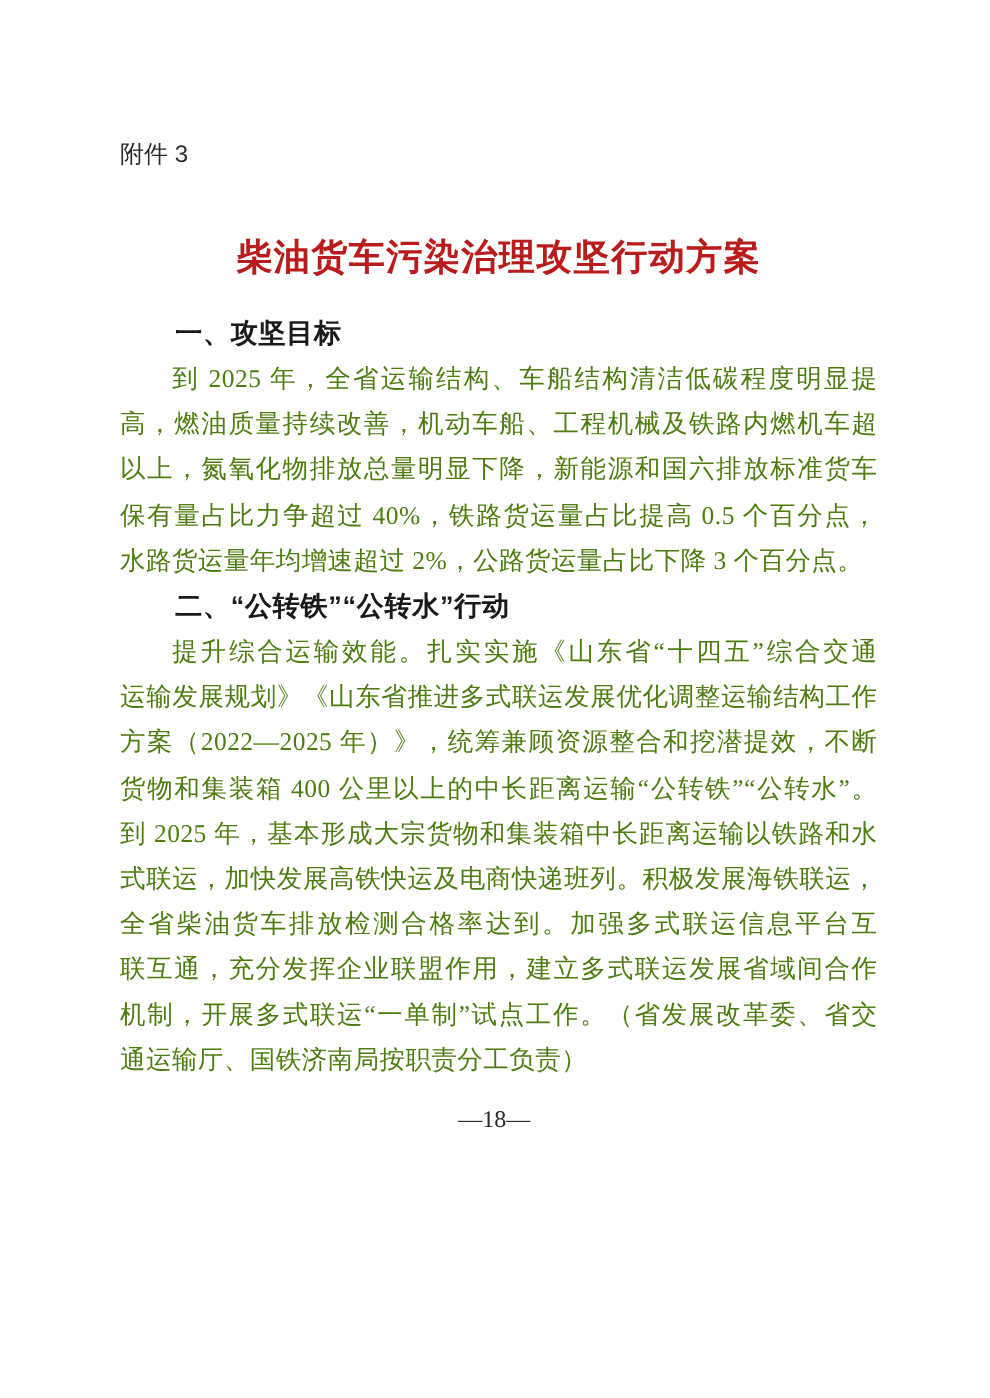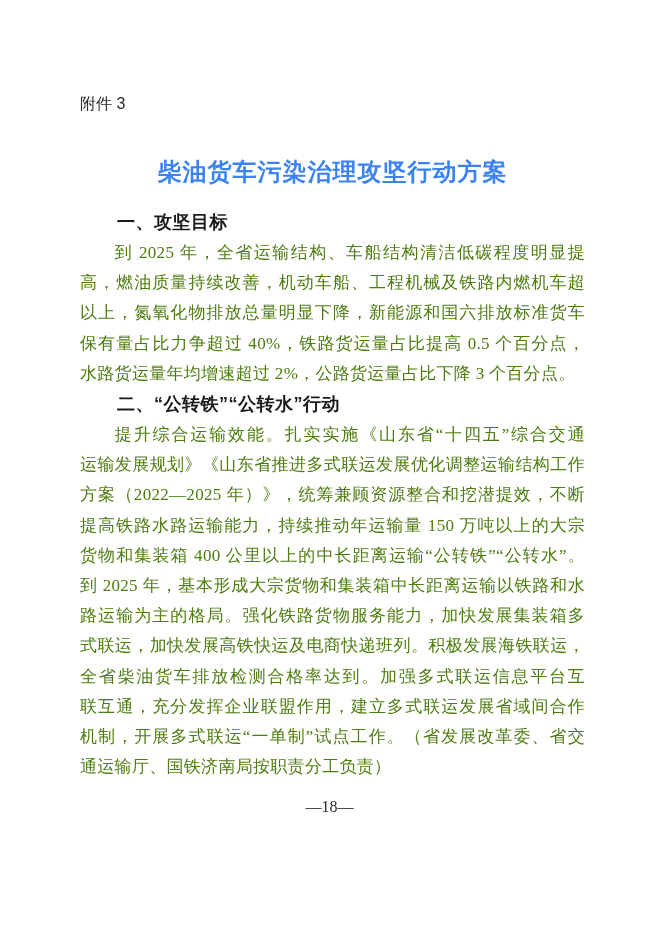--- a/index.html
+++ b/index.html
@@ -28,21 +28,21 @@
     color: #2a2a2a;
     text-align: left;
   }
   .doc-title {
     margin-top: 40px;
     font-size: 24px;
     line-height: 34px;
     font-weight: bold;
     letter-spacing: 1px;
     text-align: center;
-    color: #3b82f6;
+    color: #b91c1c;
     font-family: "Liberation Serif", serif;
   }
   .doc-body {
     margin-top: 18px;
   }
   .heading {
     font-family: "Liberation Sans", sans-serif;
     font-weight: bold;
     font-size: 18px;
     line-height: 31px;
@@ -92,24 +92,22 @@
         <div class="line">高，燃油质量持续改善，机动车船、工程机械及铁路内燃机车超</div>
         <div class="line">以上，氮氧化物排放总量明显下降，新能源和国六排放标准货车</div>
         <div class="line">保有量占比力争超过 40%，铁路货运量占比提高 0.5 个百分点，</div>
         <div class="line last">水路货运量年均增速超过 2%，公路货运量占比下降 3 个百分点。</div>
       </div>
       <div class="heading">二、“公转铁”“公转水”行动</div>
       <div class="para">
         <div class="line first">提升综合运输效能。扎实实施《山东省“十四五”综合交通</div>
         <div class="line">运输发展规划》《山东省推进多式联运发展优化调整运输结构工作</div>
         <div class="line">方案（2022—2025 年）》，统筹兼顾资源整合和挖潜提效，不断</div>
-        <div class="line">提高铁路水路运输能力，持续推动年运输量 150 万吨以上的大宗</div>
         <div class="line">货物和集装箱 400 公里以上的中长距离运输“公转铁”“公转水”。</div>
         <div class="line">到 2025 年，基本形成大宗货物和集装箱中长距离运输以铁路和水</div>
-        <div class="line">路运输为主的格局。强化铁路货物服务能力，加快发展集装箱多</div>
         <div class="line">式联运，加快发展高铁快运及电商快递班列。积极发展海铁联运，</div>
         <div class="line">全省柴油货车排放检测合格率达到。加强多式联运信息平台互</div>
         <div class="line">联互通，充分发挥企业联盟作用，建立多式联运发展省域间合作</div>
         <div class="line">机制，开展多式联运“一单制”试点工作。（省发展改革委、省交</div>
         <div class="line last">通运输厅、国铁济南局按职责分工负责）</div>
       </div>
     </div>
 
   <div class="page-number">—18—</div>
 </div>

